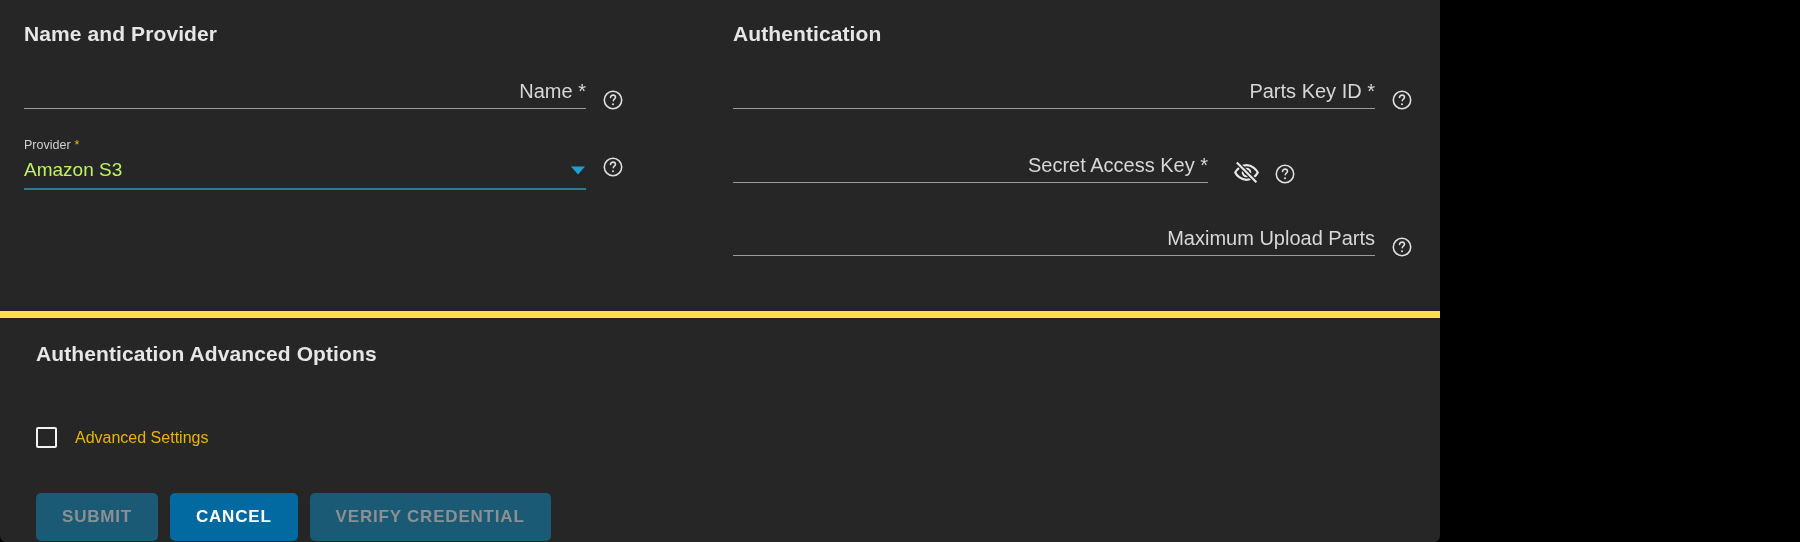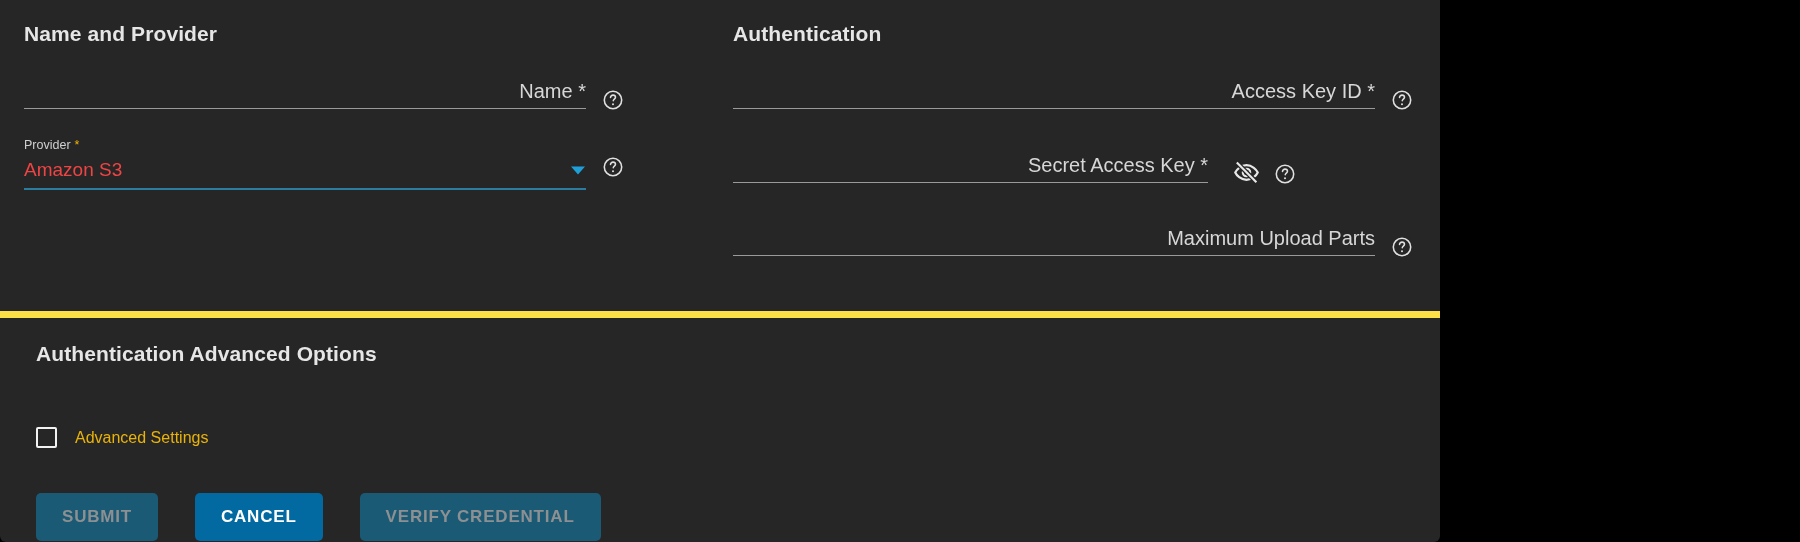--- a/index.html
+++ b/index.html
@@ -87,21 +87,21 @@
     font-size: 12.5px;
     color: #d0d0d0;
     line-height: 15px;
     white-space: nowrap;
   }
   .float-label .req { color: #f5b300; }
 
   .field-value {
     display: block;
     font-size: 19px;
-    color: #ef4444;
+    color: #bef264;
     line-height: 26px;
     white-space: nowrap;
   }
 
   .underline {
     display: block;
     height: 1px;
     background: #9a9a9a;
     margin-top: 6px;
   }
@@ -169,21 +169,21 @@
     font-family: "Liberation Sans", sans-serif;
     font-size: 17px;
     font-weight: bold;
     letter-spacing: 0.8px;
     cursor: pointer;
     padding: 12px 26px;
     white-space: nowrap;
     display: inline-flex;
     align-items: center;
     justify-content: center;
-    margin-right: 37px;
+    margin-right: 12px;
   }
   .btn-primary-disabled {
     background: #1b5a74;
     color: #8d9093;
   }
   .btn-neutral {
     background: #0369a1;
     color: #ffffff;
   }
   .btn-verify-disabled {
@@ -239,21 +239,21 @@
           </svg>
         </span>
       </div>
 
       <div class="col col-right">
         <h2 class="section-title">Authentication</h2>
       </div>
 
       <div class="field-row" style="left:733px; top:80px;">
         <div class="field" style="width:642px;">
-          <span class="field-label">Access Key ID *</span>
+          <span class="field-label">Parts Key ID *</span>
           <span class="underline"></span>
         </div>
         <span class="icon help-icon" style="margin-left:16px; margin-bottom:-2px;">
           <svg width="22" height="22" viewBox="0 0 24 24">
             <circle cx="12" cy="12" r="9.5" fill="none" stroke="#e0e0e0" stroke-width="1.7"></circle>
             <path d="M9.3 9.2c0-1.5 1.2-2.5 2.7-2.5 1.5 0 2.7 1 2.7 2.4 0 1.9-2.4 2-2.4 3.8" fill="none" stroke="#e0e0e0" stroke-width="1.7" stroke-linecap="round"></path>
             <circle cx="12" cy="16.6" r="1.1" fill="#e0e0e0"></circle>
           </svg>
         </span>
       </div>

